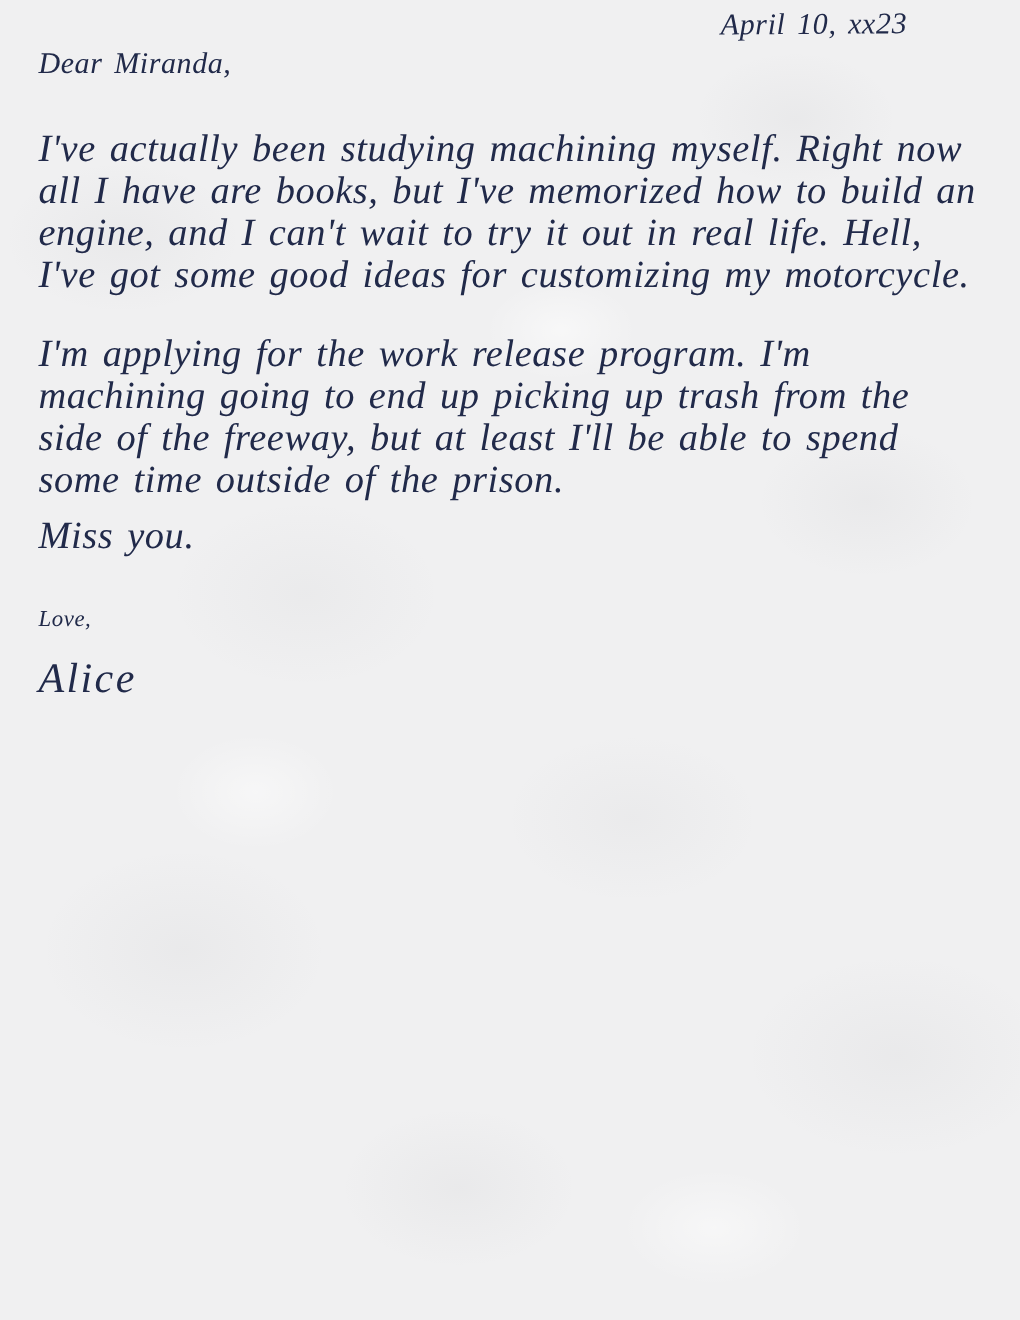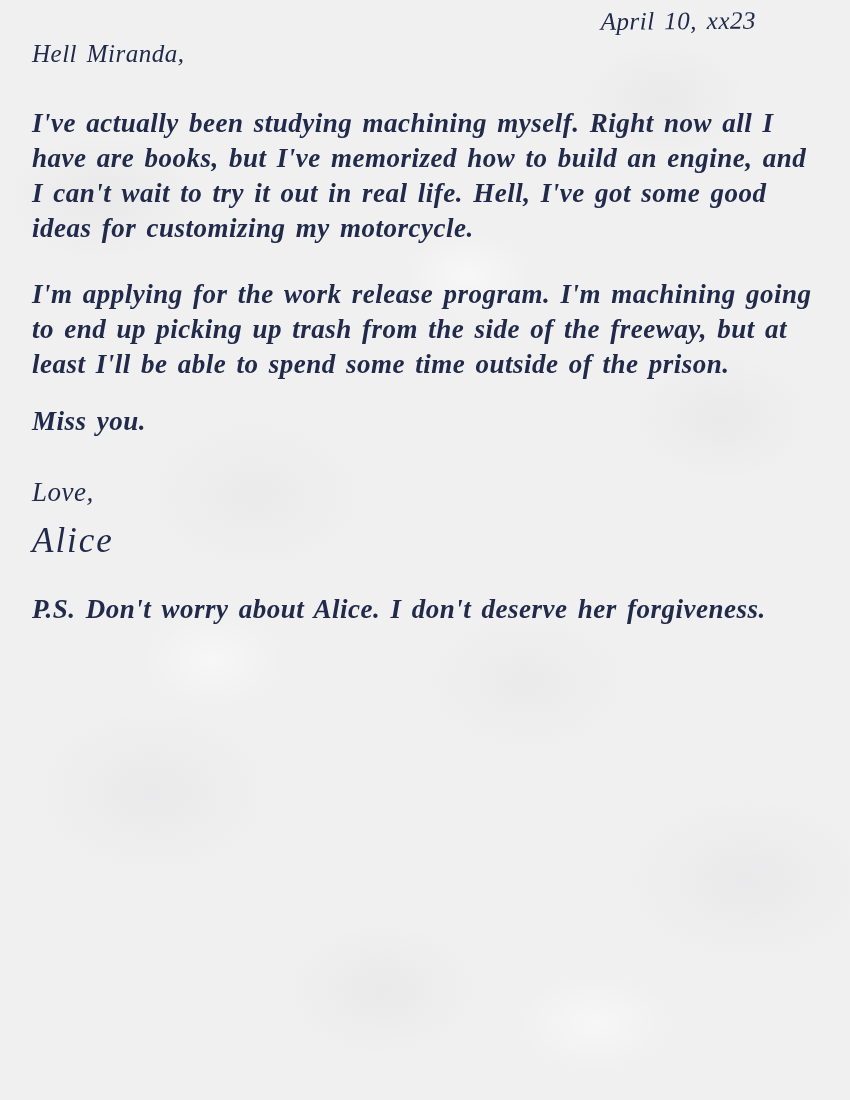--- a/index.html
+++ b/index.html
@@ -41,54 +41,52 @@
     line-height: 30px;
     transform: rotate(-0.4deg);
   }
   .salutation {
     font-size: 25px;
     line-height: 32px;
     margin-top: 0px;
   }
   .para {
     width: 785px;
-    font-size: 27px;
+    font-size: 32px;
     line-height: 35px;
     margin: 0;
-    font-weight: bold;
   }
   .para-first   { margin-top: 36px; }
   .para-gap     { margin-top: 31px; }
-  .miss-you     { margin-top: 22px; }
+  .miss-you     { margin-top: 12px; }
   .closing {
     margin-top: 37px;
-    font-size: 27px;
+    font-size: 19px;
     line-height: 32px;
   }
   .signature {
     margin-top: 12px;
     font-size: 35px;
     line-height: 42px;
     letter-spacing: 2px;
   }
   .postscript   { margin-top: 30px; }
 </style>
 </head>
 <body>
 
 <div class="paper">
   <div class="hand date-line">April 10, xx23</div>
 
-  <div class="hand salutation">Hell Miranda,</div>
+  <div class="hand salutation">Dear Miranda,</div>
 
   <p class="hand para para-first">I've actually been studying machining myself. Right now all I have are books, but I've memorized how to build an engine, and I can't wait to try it out in real life. Hell, I've got some good ideas for customizing my motorcycle.</p>
 
 
   <p class="hand para para-gap">I'm applying for the work release program. I'm machining going to end up picking up trash from the side of the freeway, but at least I'll be able to spend some time outside of the prison.</p>
 
   <p class="hand para miss-you">Miss you.</p>
 
   <div class="hand closing">Love,</div>
 
   <div class="hand signature">Alice</div>
 
-  <p class="hand para postscript">P.S. Don't worry about Alice. I don't deserve her forgiveness.</p>
 </div>
 
 </body></html>

